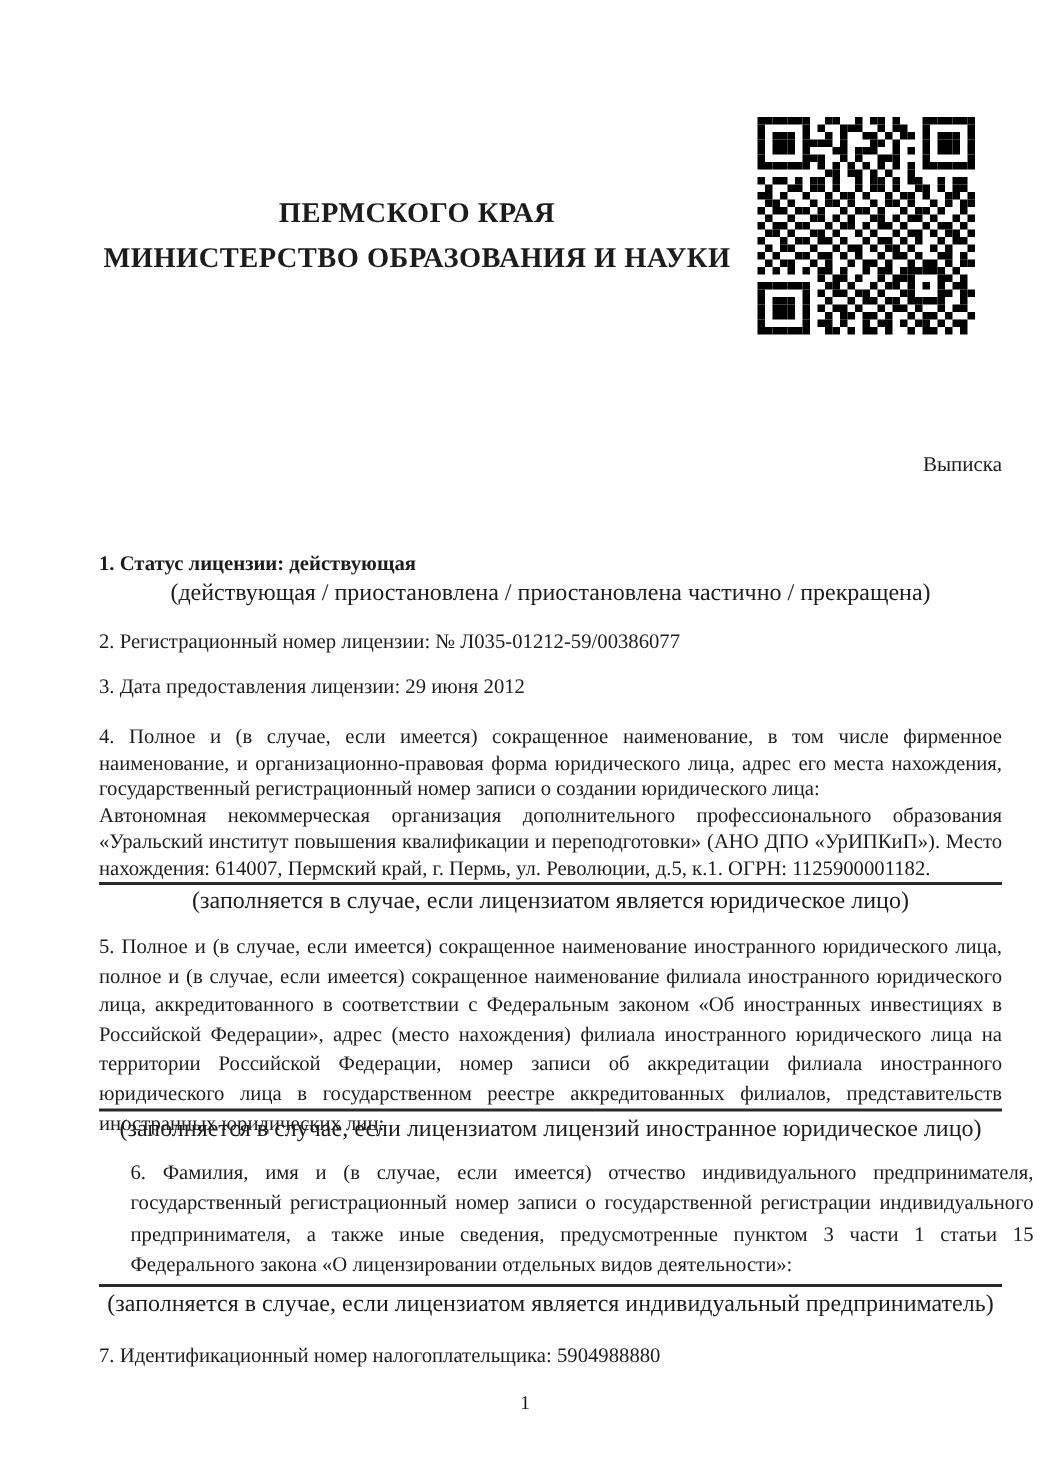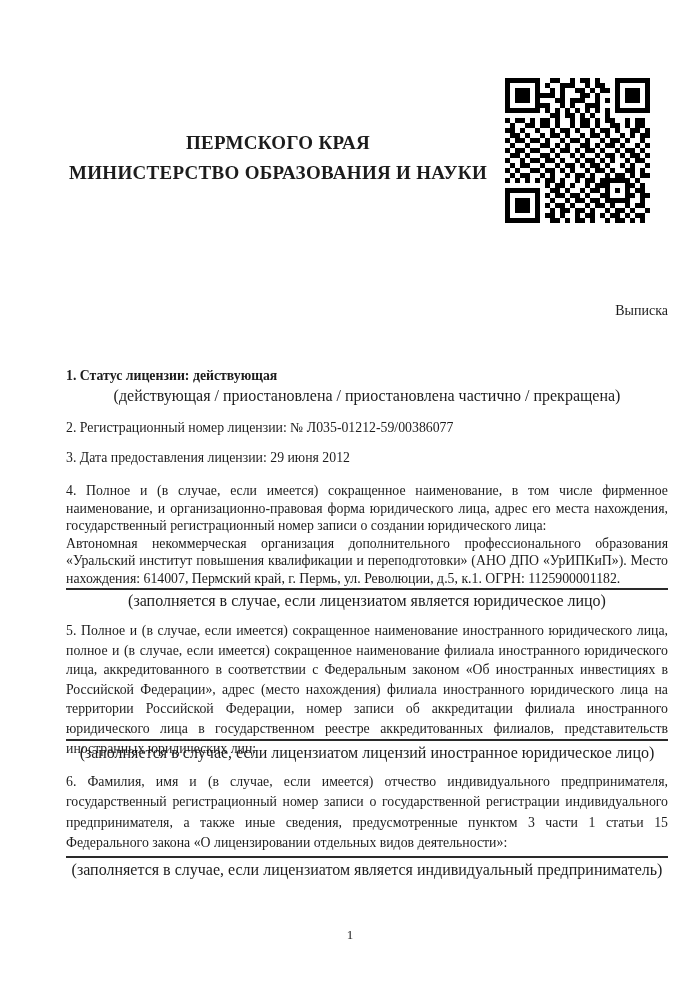--- a/index.html
+++ b/index.html
@@ -39,21 +39,21 @@
   .item1 { top:367px;font-weight:bold; }
   .cap1  { top:387px; }
   .item2 { top:419px; }
   .item3 { top:449px; }
   .item4 { top:482px; line-height:17.6px; }
   .rule4 { top:588px; }
   .cap4  { top:592px; }
   .item5 { top:621px; line-height:19.6px; }
   .rule5 { top:739px; }
   .cap5  { top:744px; }
-  .item6 { top:772px; line-height:20.4px; }
+  .item6 { top:772px; line-height:20.4px;margin-left:21px; }
   .rule6 { top:856px; }
   .cap6  { top:861px; }
   .item7 { top:895px; }
 
   .page-number { position:absolute; left:0; top:927px; width:700px; text-align:center; font-size:13px; }
 </style>
 </head>
 <body>
 
 <div class="page">
@@ -926,16 +926,17 @@
   <div class="abs cap cap4">(заполняется в случае, если лицензиатом является юридическое лицо)</div>
 
   <div class="abs para item5">5. Полное и (в случае, если имеется) сокращенное наименование иностранного юридического лица, полное и (в случае, если имеется) сокращенное наименование филиала иностранного юридического лица, аккредитованного в соответствии с Федеральным законом «Об иностранных инвестициях в Российской Федерации», адрес (место нахождения) филиала иностранного юридического лица на территории Российской Федерации, номер записи об аккредитации филиала иностранного юридического лица в государственном реестре аккредитованных филиалов, представительств иностранных юридических лиц:</div>
   <div class="abs rule rule5"></div>
   <div class="abs cap cap5">(заполняется в случае, если лицензиатом лицензий иностранное юридическое лицо)</div>
 
   <div class="abs para item6">6. Фамилия, имя и (в случае, если имеется) отчество индивидуального предпринимателя, государственный регистрационный номер записи о государственной регистрации индивидуального предпринимателя, а также иные сведения, предусмотренные пунктом 3 части 1 статьи 15 Федерального закона «О лицензировании отдельных видов деятельности»:</div>
   <div class="abs rule rule6"></div>
   <div class="abs cap cap6">(заполняется в случае, если лицензиатом является индивидуальный предприниматель)</div>
 
+  <div class="abs line item7">7. Идентификационный номер налогоплательщика: 5904988880</div>
 
   <div class="page-number">1</div>
 
 </div>
 
 </body></html>

